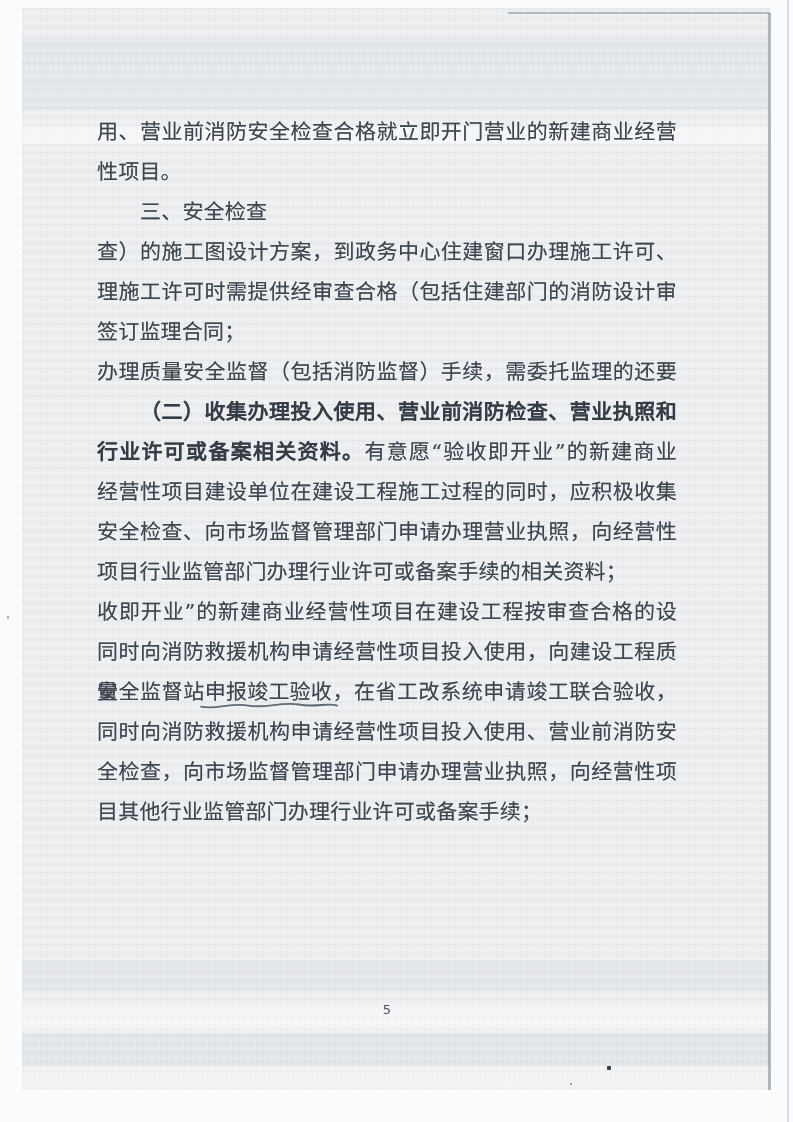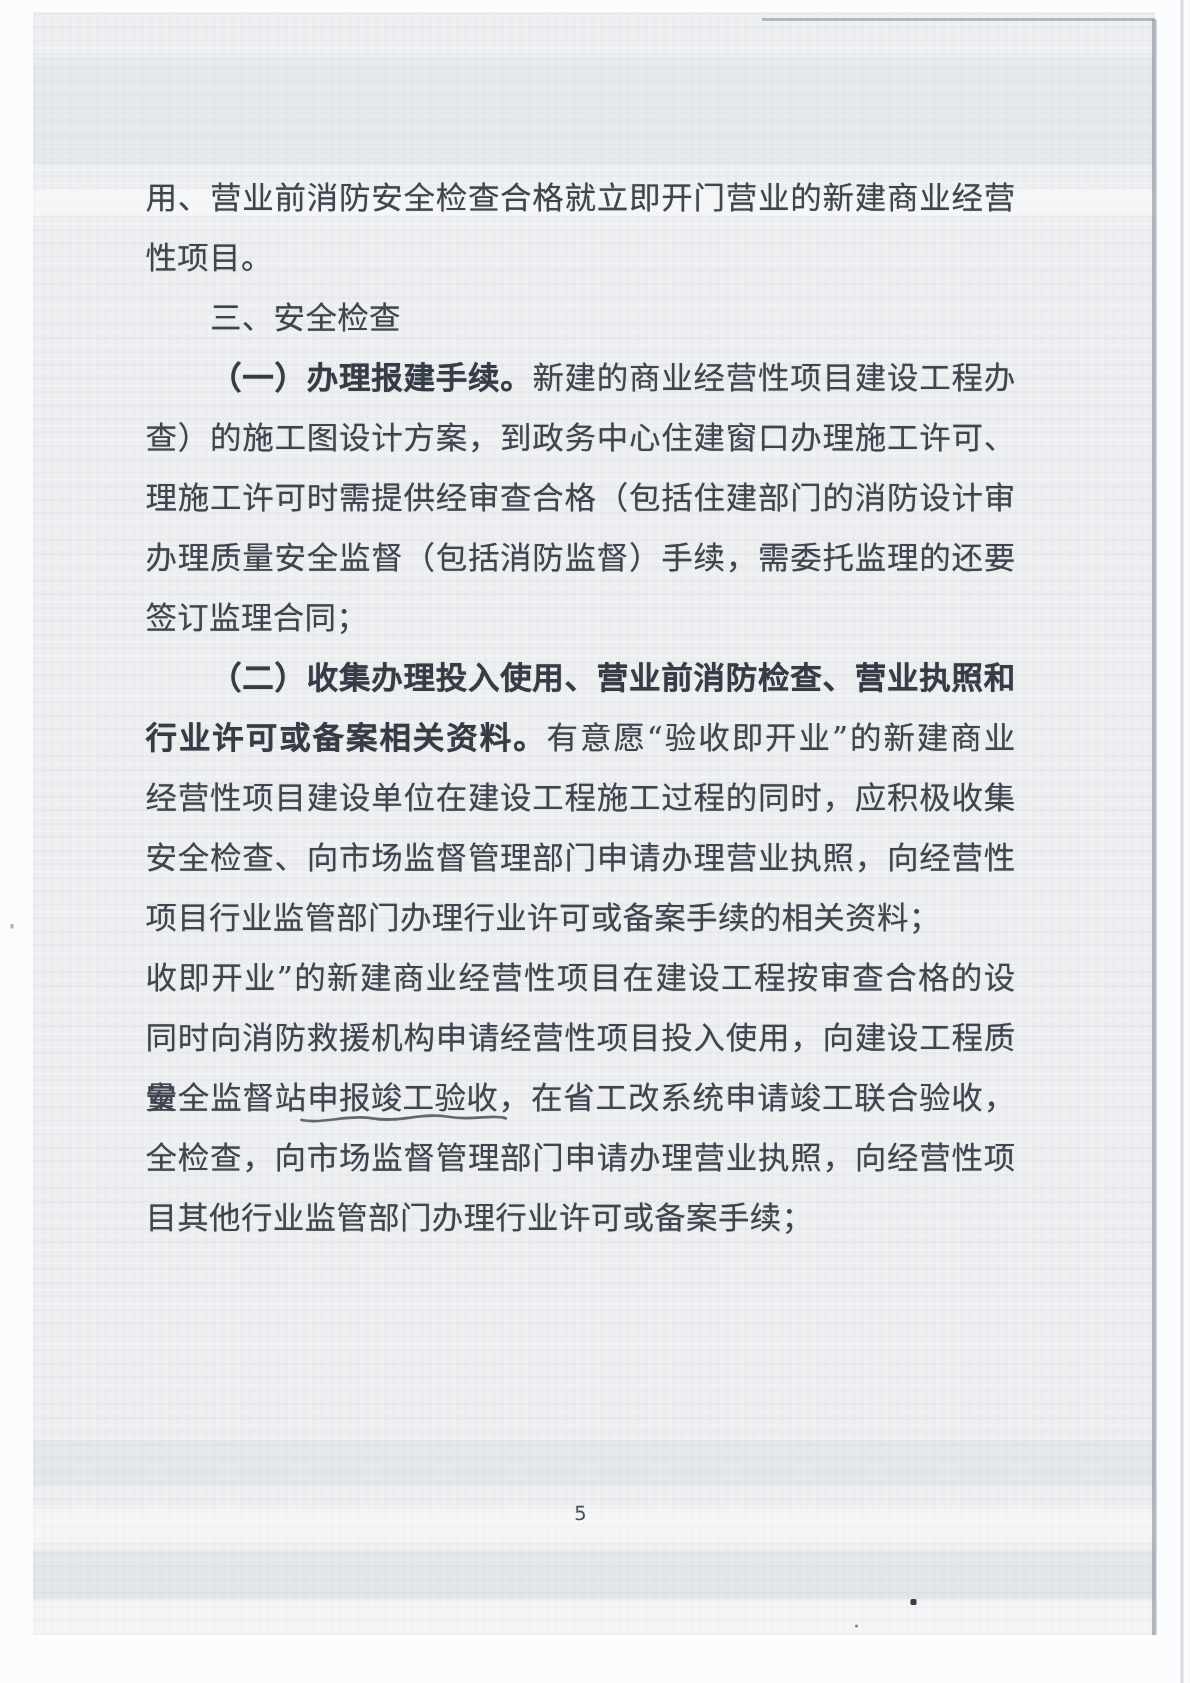--- a/index.html
+++ b/index.html
@@ -63,35 +63,35 @@
     <div class="band b3"></div>
     <div class="band b4"></div>
     <div class="band b5"></div>
     <div class="band b6"></div>
   </div>
 
   <div class="textcol">
     <div class="line j"><b></b><span>用、营业前消防安全检查合格就立即开门营业的新建商业经营</span></div>
     <div class="line"><b></b><span>性项目。</span></div>
     <div class="line i"><b></b><span>三、安全检查</span></div>
-    <div class="line i j"><b>（一）办理报建手续。</b><span>新建的商业经营性项目建设工程办</span></div>
     <div class="line j"><b></b><span>查）的施工图设计方案，到政务中心住建窗口办理施工许可、</span></div>
     <div class="line j"><b></b><span>理施工许可时需提供经审查合格（包括住建部门的消防设计审</span></div>
+    <div class="line"><b></b><span>签订监理合同；</span></div>
     <div class="line j"><b></b><span>办理质量安全监督（包括消防监督）手续，需委托监理的还要</span></div>
-    <div class="line"><b></b><span>签订监理合同；</span></div>
     <div class="line i j"><b>（二）收集办理投入使用、营业前消防检查、营业执照和</b><span></span></div>
     <div class="line j"><b>行业许可或备案相关资料。</b><span>有意愿“验收即开业”的新建商业</span></div>
     <div class="line j"><b></b><span>经营性项目建设单位在建设工程施工过程的同时，应积极收集</span></div>
     <div class="line j"><b></b><span>安全检查、向市场监督管理部门申请办理营业执照，向经营性</span></div>
     <div class="line"><b></b><span>项目行业监管部门办理行业许可或备案手续的相关资料；</span></div>
     <div class="line j"><b></b><span>收即开业”的新建商业经营性项目在建设工程按审查合格的设</span></div>
     <div class="line j"><b></b><span>同时向消防救援机构申请经营性项目投入使用，向建设工程质量</span></div>
     <div class="line j"><span>安全监督站</span><span class="penwrap"><span>申报竣工验收</span><svg class="pen" viewBox="0 0 140 12" preserveAspectRatio="none">
             <path d="M3,8 C18,11 33,4 50,7 C68,10 82,3 100,6 C116,9 129,4 138,7"></path>
           </svg></span><span>，在省工改系统申请竣工联合验收，</span></div>
+    <div class="line j"><b></b><span>同时向消防救援机构申请经营性项目投入使用、营业前消防安</span></div>
     <div class="line j"><b></b><span>全检查，向市场监督管理部门申请办理营业执照，向经营性项</span></div>
     <div class="line"><b></b><span>目其他行业监管部门办理行业许可或备案手续；</span></div>
   </div>
 
   <div class="pagenum">5</div>
 
   <div class="edge-line-top"></div>
   <div class="edge-line-right"></div>
   <div class="edge-line-outer"></div>
   <div class="speck1"></div>

